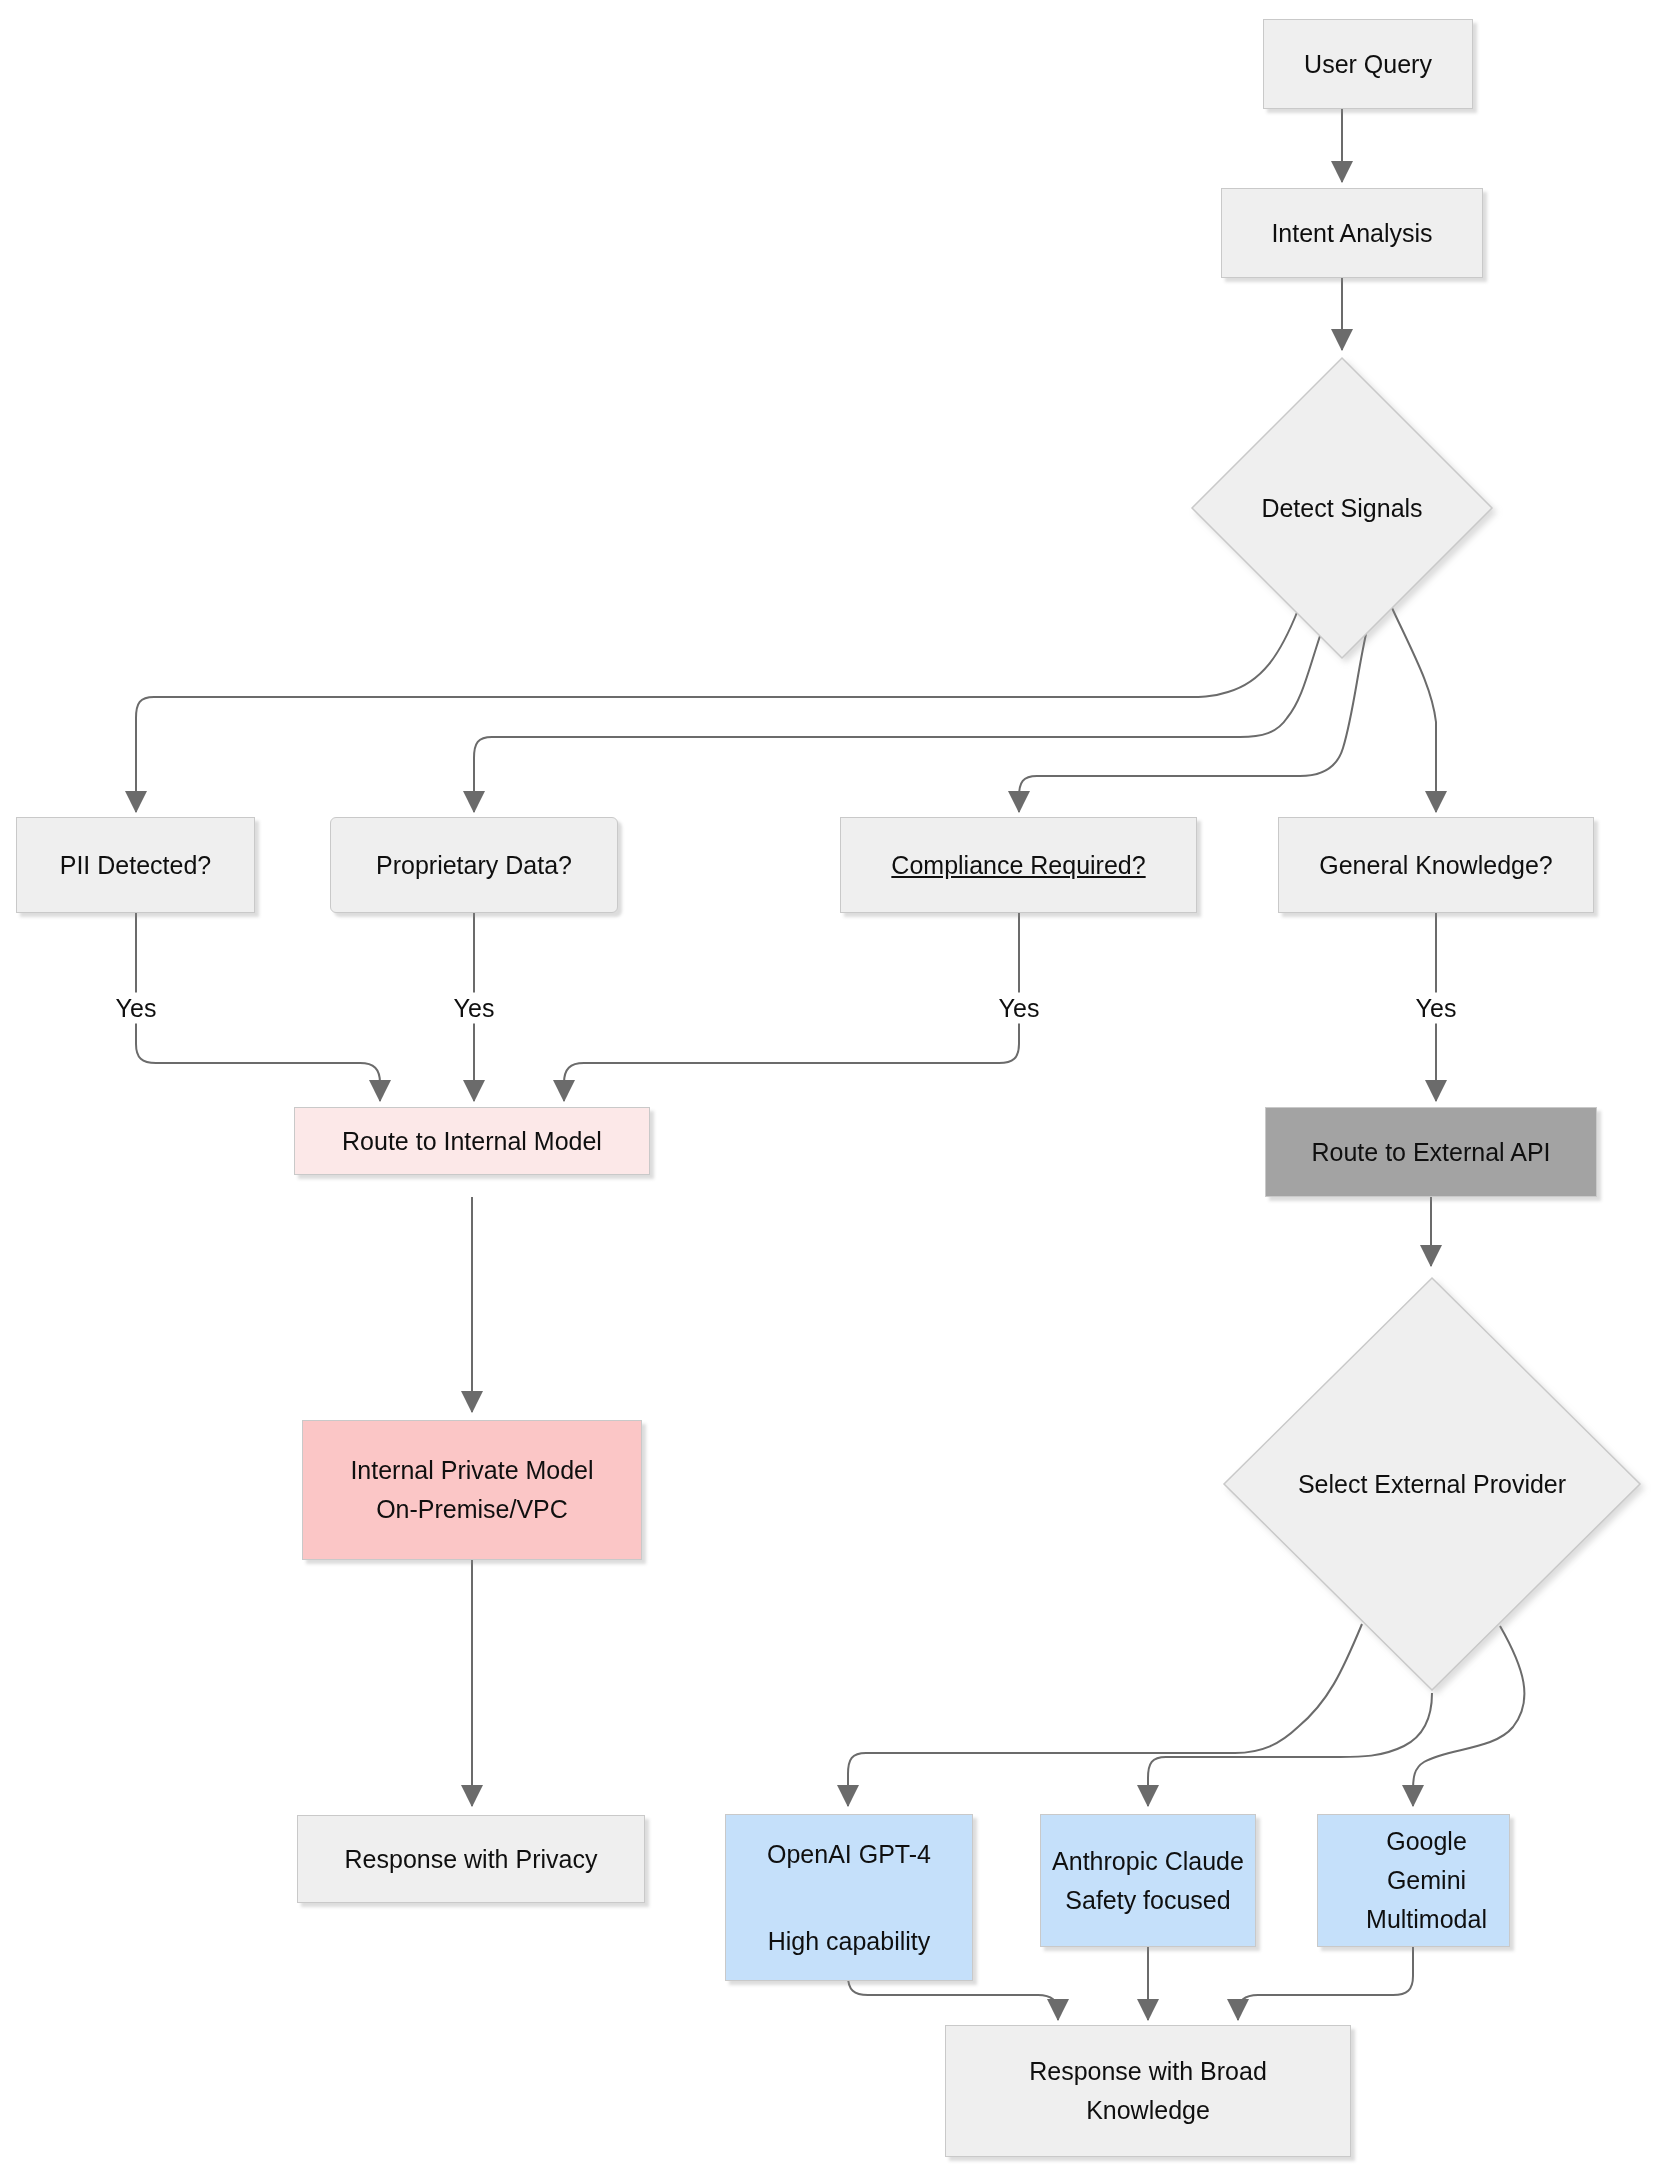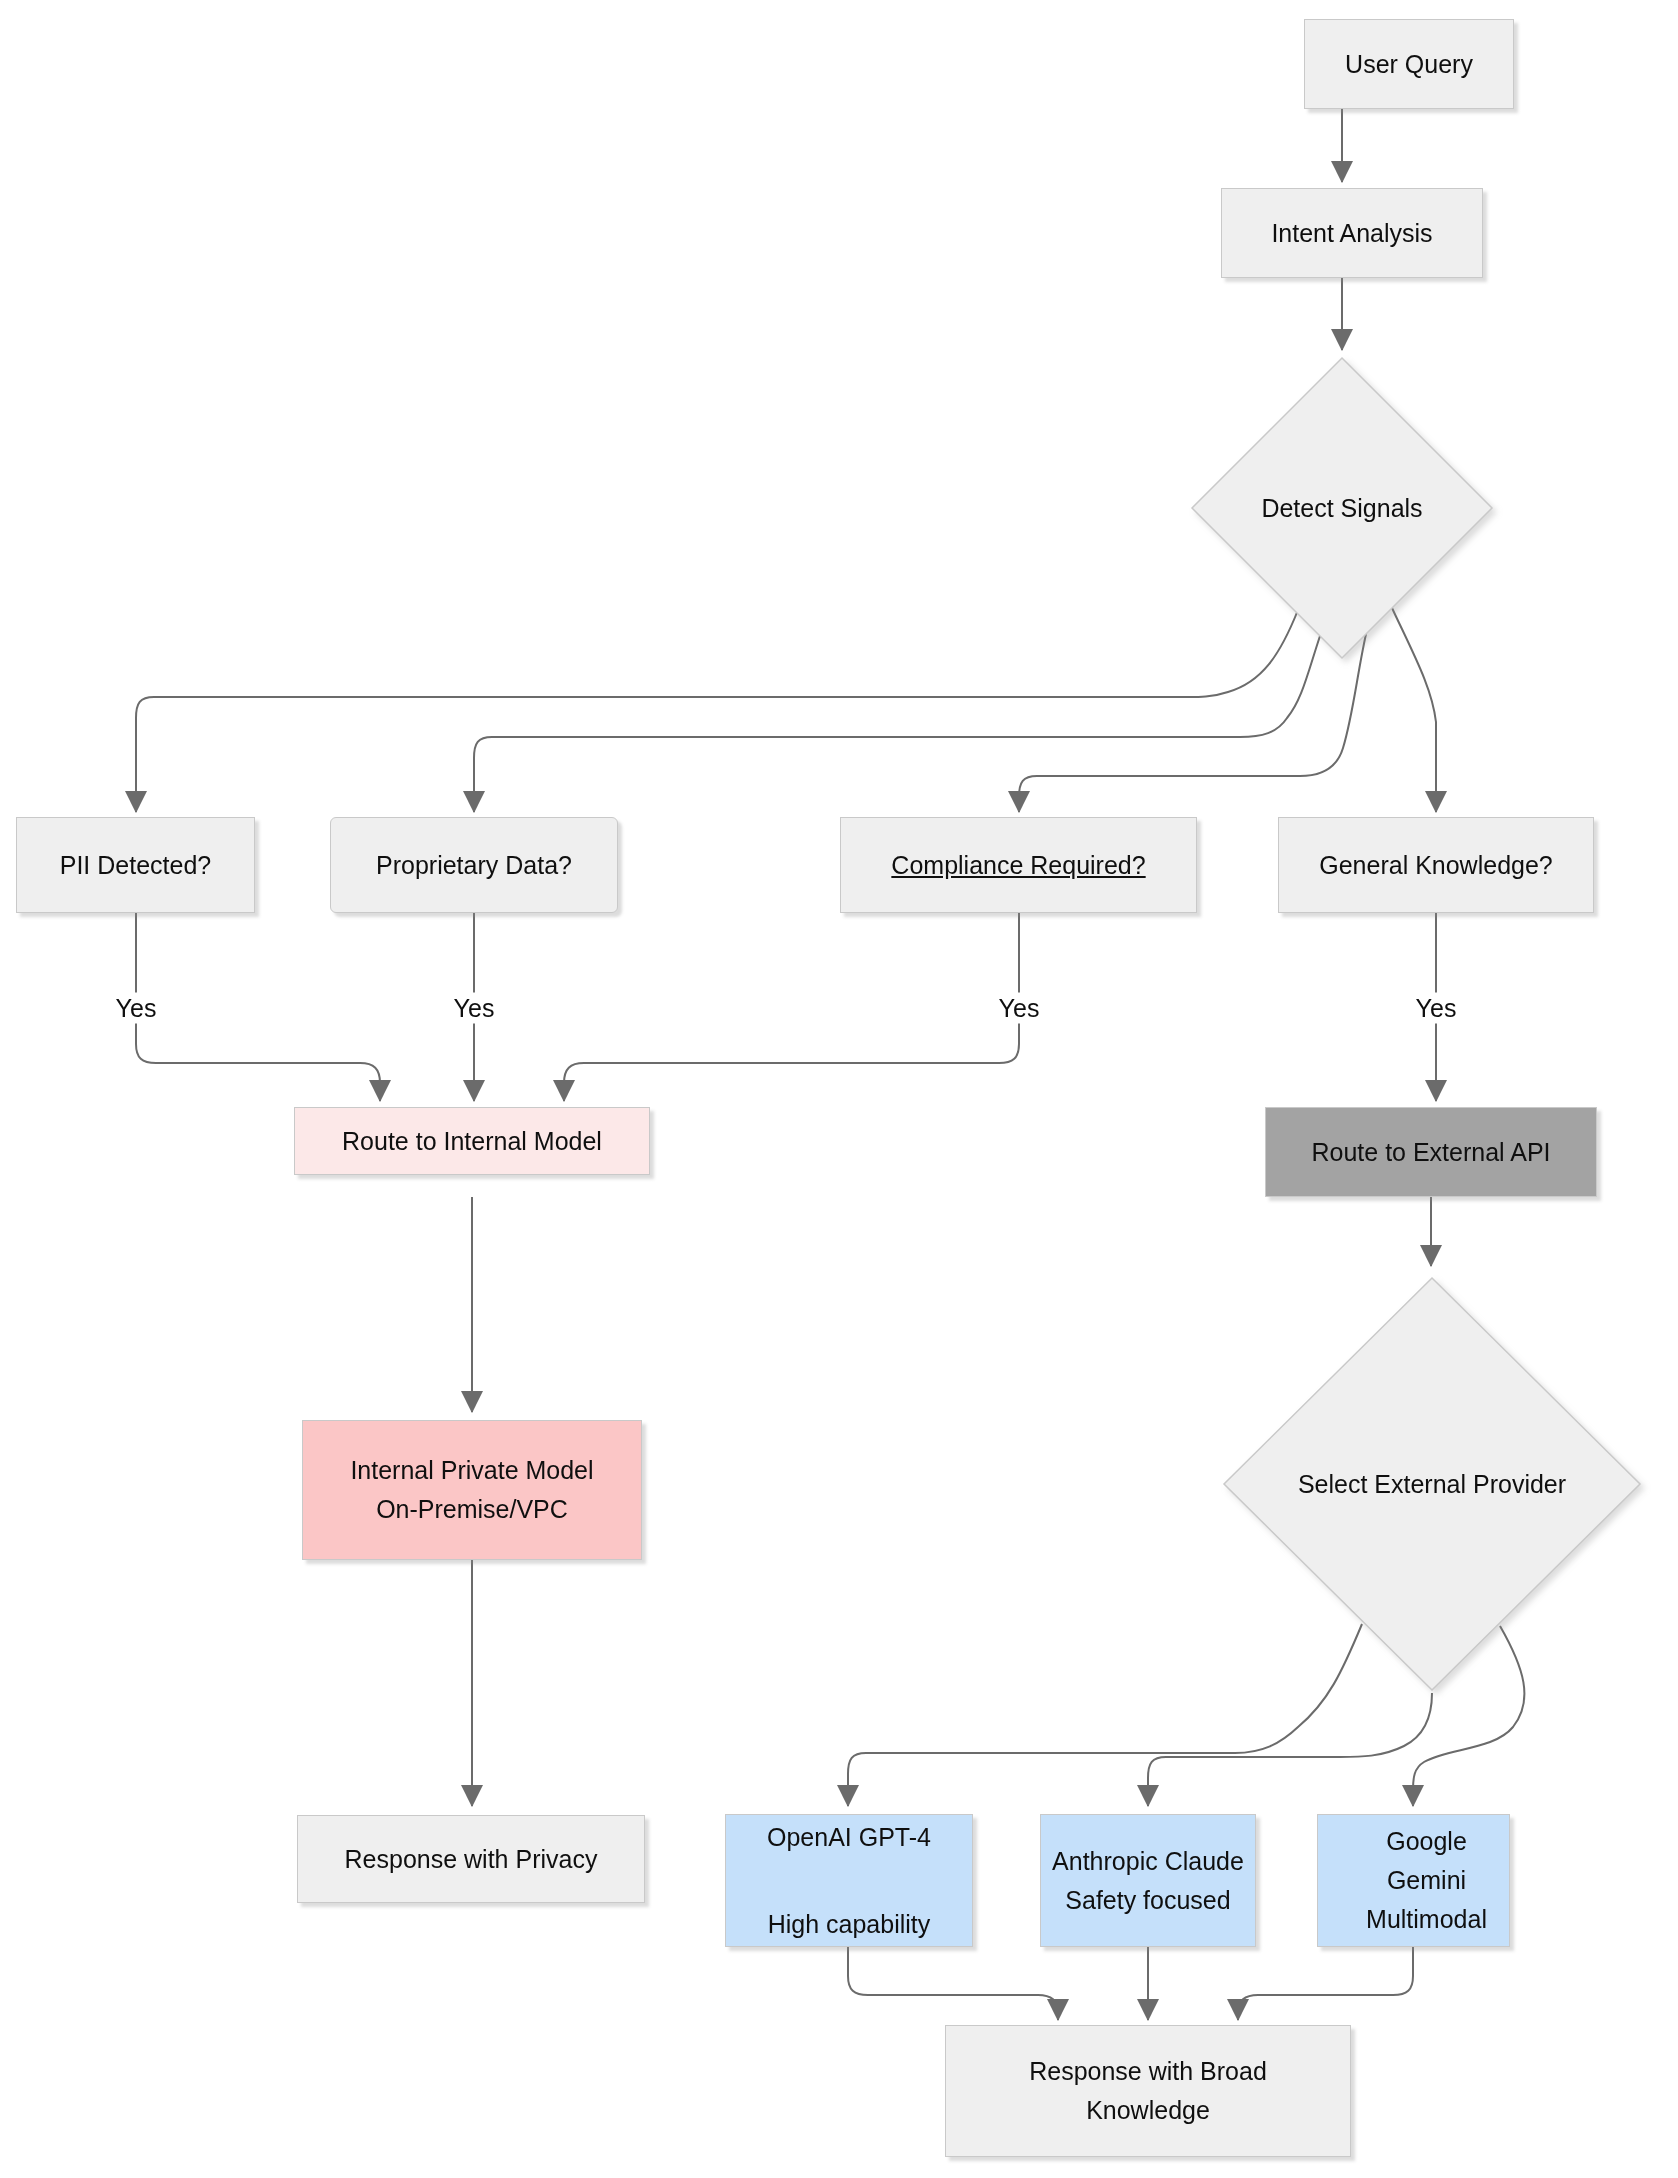--- a/index.html
+++ b/index.html
@@ -63,21 +63,21 @@
       <path marker-end="url(#arrow)" d="M472,1553 L472,1806"></path>
       <path marker-end="url(#arrow)" d="M1362,1624 C1342,1672 1328,1702 1298,1727 C1280,1744 1262,1753 1235,1753 L866,1753 C852,1753 848,1759 848,1774 L848,1806"></path>
       <path marker-end="url(#arrow)" d="M1432,1693 C1432,1715 1426,1735 1404,1746 C1382,1757 1360,1757 1340,1757 L1166,1757 C1152,1757 1148,1763 1148,1778 L1148,1806"></path>
       <path marker-end="url(#arrow)" d="M1500,1626 C1524,1668 1534,1700 1513,1727 C1494,1750 1448,1748 1424,1762 C1414,1768 1413,1778 1413,1790 L1413,1806"></path>
       <path marker-end="url(#arrow)" d="M848,1947 L848,1976 C848,1990 854,1995 868,1995 L1038,1995 C1052,1995 1058,2001 1058,2012 L1058,2020"></path>
       <path marker-end="url(#arrow)" d="M1148,1947 L1148,2020"></path>
       <path marker-end="url(#arrow)" d="M1413,1947 L1413,1976 C1413,1990 1407,1995 1393,1995 L1258,1995 C1244,1995 1238,2001 1238,2012 L1238,2020"></path>
     </g>
   </svg>
 
-  <div class="node gray" style="left:1304px;top:19px;width:210px;height:90px;">
+  <div class="node gray" style="left:1263px;top:19px;width:210px;height:90px;">
     <span>User Query</span>
   </div>
 
   <div class="node gray" style="left:1221px;top:188px;width:262px;height:90px;justify-content:center;">
     <span>Intent Analysis</span>
   </div>
 
   <div class="diamond" style="left:1187px;top:353px;width:310px;height:310px;">
     <svg width="310" height="310" viewBox="0 0 310 310">
       <polygon points="155,5 305,155 155,305 5,155"></polygon>
@@ -118,21 +118,21 @@
     <svg width="426" height="422" viewBox="0 0 426 422">
       <polygon points="213,5 421,211 213,417 5,211"></polygon>
     </svg>
     <div class="dlabel">Select External Provider</div>
   </div>
 
   <div class="node gray" style="left:297px;top:1815px;width:348px;height:88px;">
     <span>Response with Privacy</span>
   </div>
 
-  <div class="node blue" style="left:725px;top:1814px;width:248px;height:133px;gap:48px;">
+  <div class="node blue" style="left:725px;top:1814px;width:248px;height:167px;gap:48px;">
     <span>OpenAI GPT-4</span>
     <span>High capability</span>
   </div>
 
   <div class="node blue" style="left:1040px;top:1814px;width:216px;height:133px;">
     <span>Anthropic Claude</span>
     <span>Safety focused</span>
   </div>
 
   <div class="node blue" style="left:1317px;top:1814px;width:193px;height:133px;padding-left:26px;">

